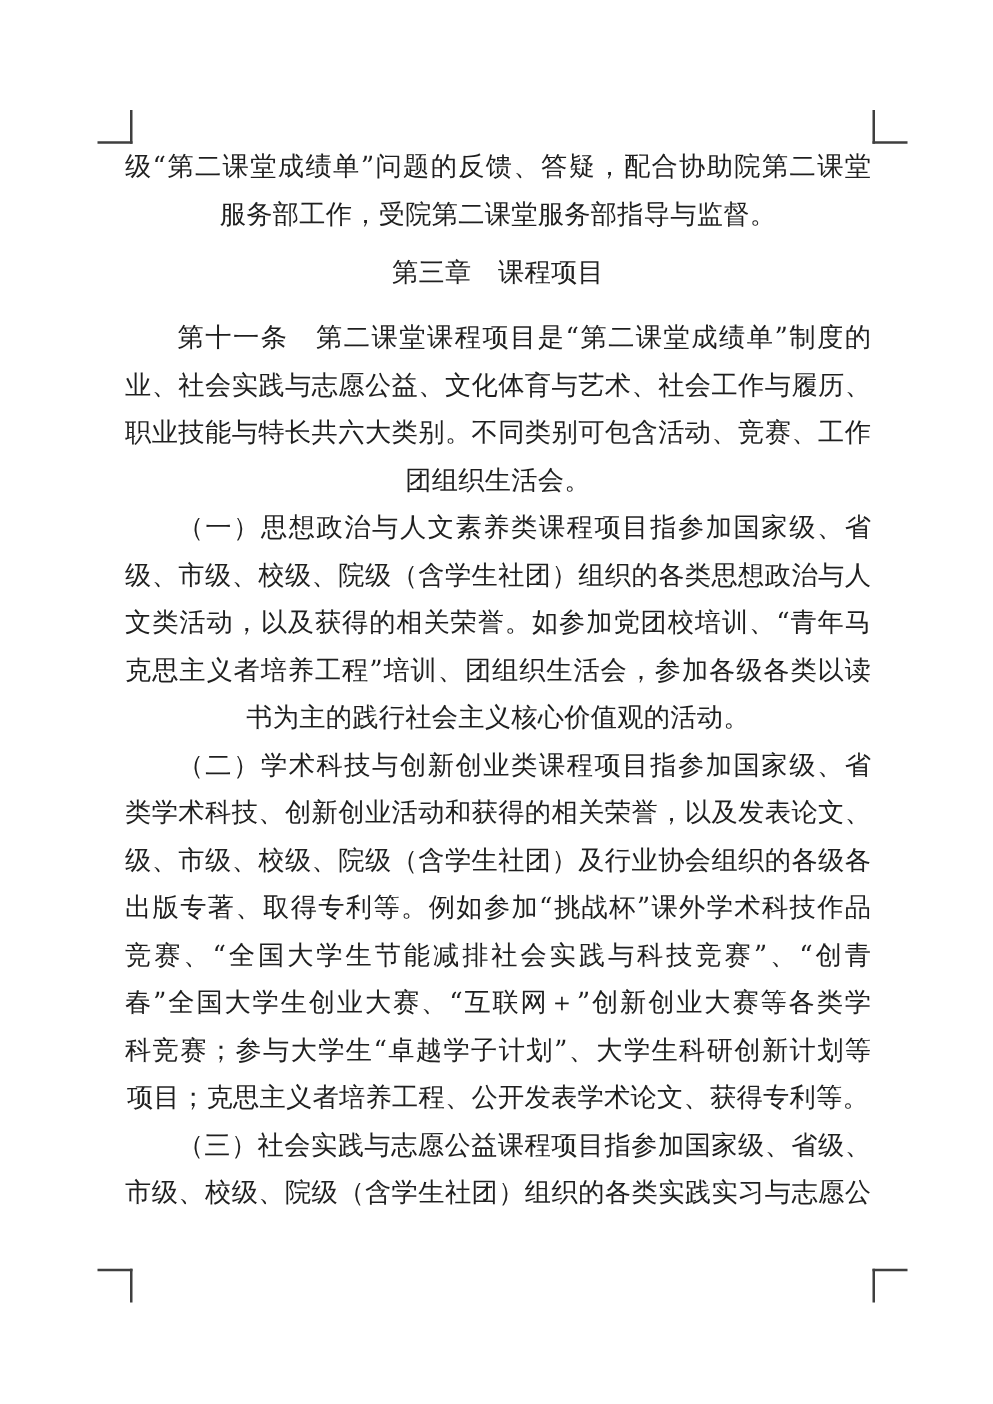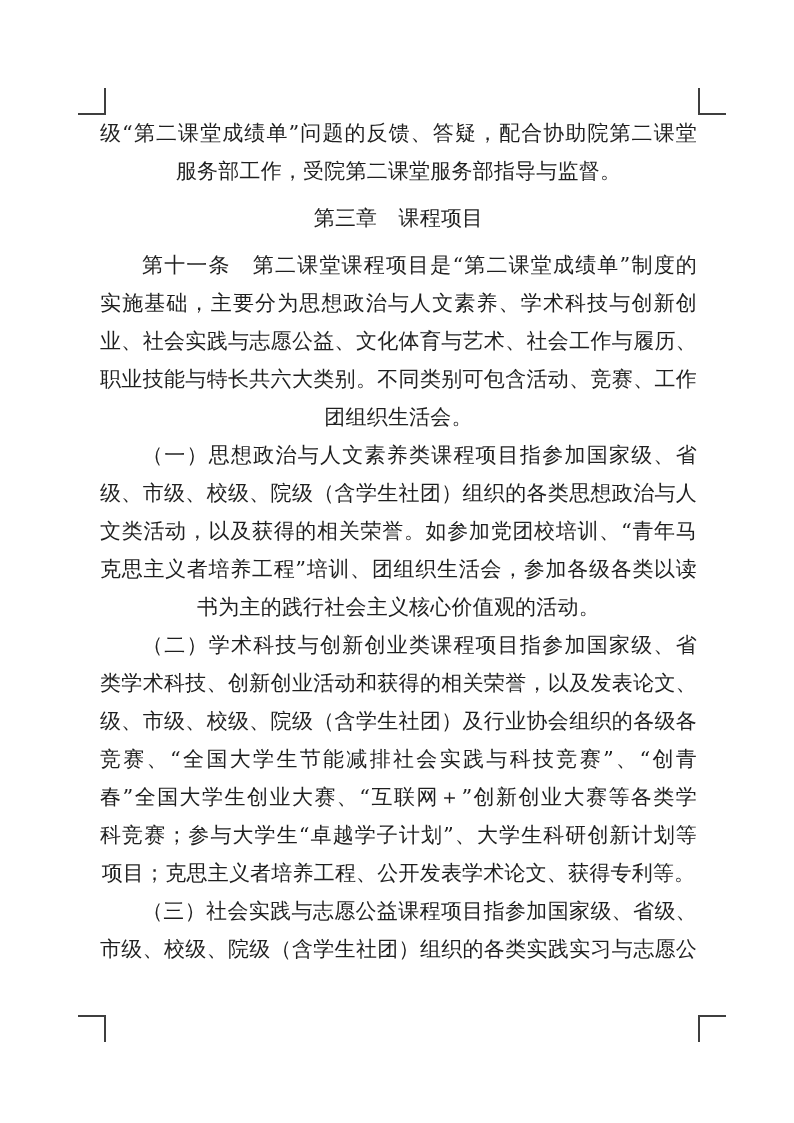--- a/index.html
+++ b/index.html
@@ -46,49 +46,49 @@
   }
   .line.left {
     text-align: center;
   }
   .line.indent {
     padding-left: 42px;
   }
   .line.heading {
     text-align: center;
     margin-top: 9px;
-    margin-bottom: 9px;
+    margin-bottom: 14px;
     padding-left: 0;
   }
 </style>
 </head>
 <body>
 
 <div class="page">
   <div class="cropmark tl"></div>
   <div class="cropmark tr"></div>
   <div class="cropmark bl"></div>
   <div class="cropmark br"></div>
   <div class="text-body">
       <div class="line justify">级“第二课堂成绩单”问题的反馈、答疑，配合协助院第二课堂</div>
       <div class="line left">服务部工作，受院第二课堂服务部指导与监督。</div>
       <div class="line heading">第三章　课程项目</div>
       <div class="line justify indent">第十一条　第二课堂课程项目是“第二课堂成绩单”制度的</div>
-      <div class="line justify">实施基础，主要分为思想政治与人文素养、学术科技与创新创</div>
       <div class="line justify">业、社会实践与志愿公益、文化体育与艺术、社会工作与履历、</div>
       <div class="line justify">职业技能与特长共六大类别。不同类别可包含活动、竞赛、工作</div>
       <div class="line left">团组织生活会。</div>
       <div class="line justify indent">（一）思想政治与人文素养类课程项目指参加国家级、省</div>
       <div class="line justify">级、市级、校级、院级（含学生社团）组织的各类思想政治与人</div>
       <div class="line justify">文类活动，以及获得的相关荣誉。如参加党团校培训、“青年马</div>
       <div class="line justify">克思主义者培养工程”培训、团组织生活会，参加各级各类以读</div>
       <div class="line left">书为主的践行社会主义核心价值观的活动。</div>
       <div class="line justify indent">（二）学术科技与创新创业类课程项目指参加国家级、省</div>
       <div class="line justify">类学术科技、创新创业活动和获得的相关荣誉，以及发表论文、</div>
       <div class="line justify">级、市级、校级、院级（含学生社团）及行业协会组织的各级各</div>
+      <div class="line justify">出版专著、取得专利等。例如参加“挑战杯”课外学术科技作品</div>
       <div class="line justify">竞赛、“全国大学生节能减排社会实践与科技竞赛”、“创青</div>
       <div class="line justify">春”全国大学生创业大赛、“互联网＋”创新创业大赛等各类学</div>
       <div class="line justify">科竞赛；参与大学生“卓越学子计划”、大学生科研创新计划等</div>
       <div class="line left">项目；克思主义者培养工程、公开发表学术论文、获得专利等。</div>
       <div class="line justify indent">（三）社会实践与志愿公益课程项目指参加国家级、省级、</div>
       <div class="line justify">市级、校级、院级（含学生社团）组织的各类实践实习与志愿公</div>
     </div>
 </div>
 
 </body></html>

